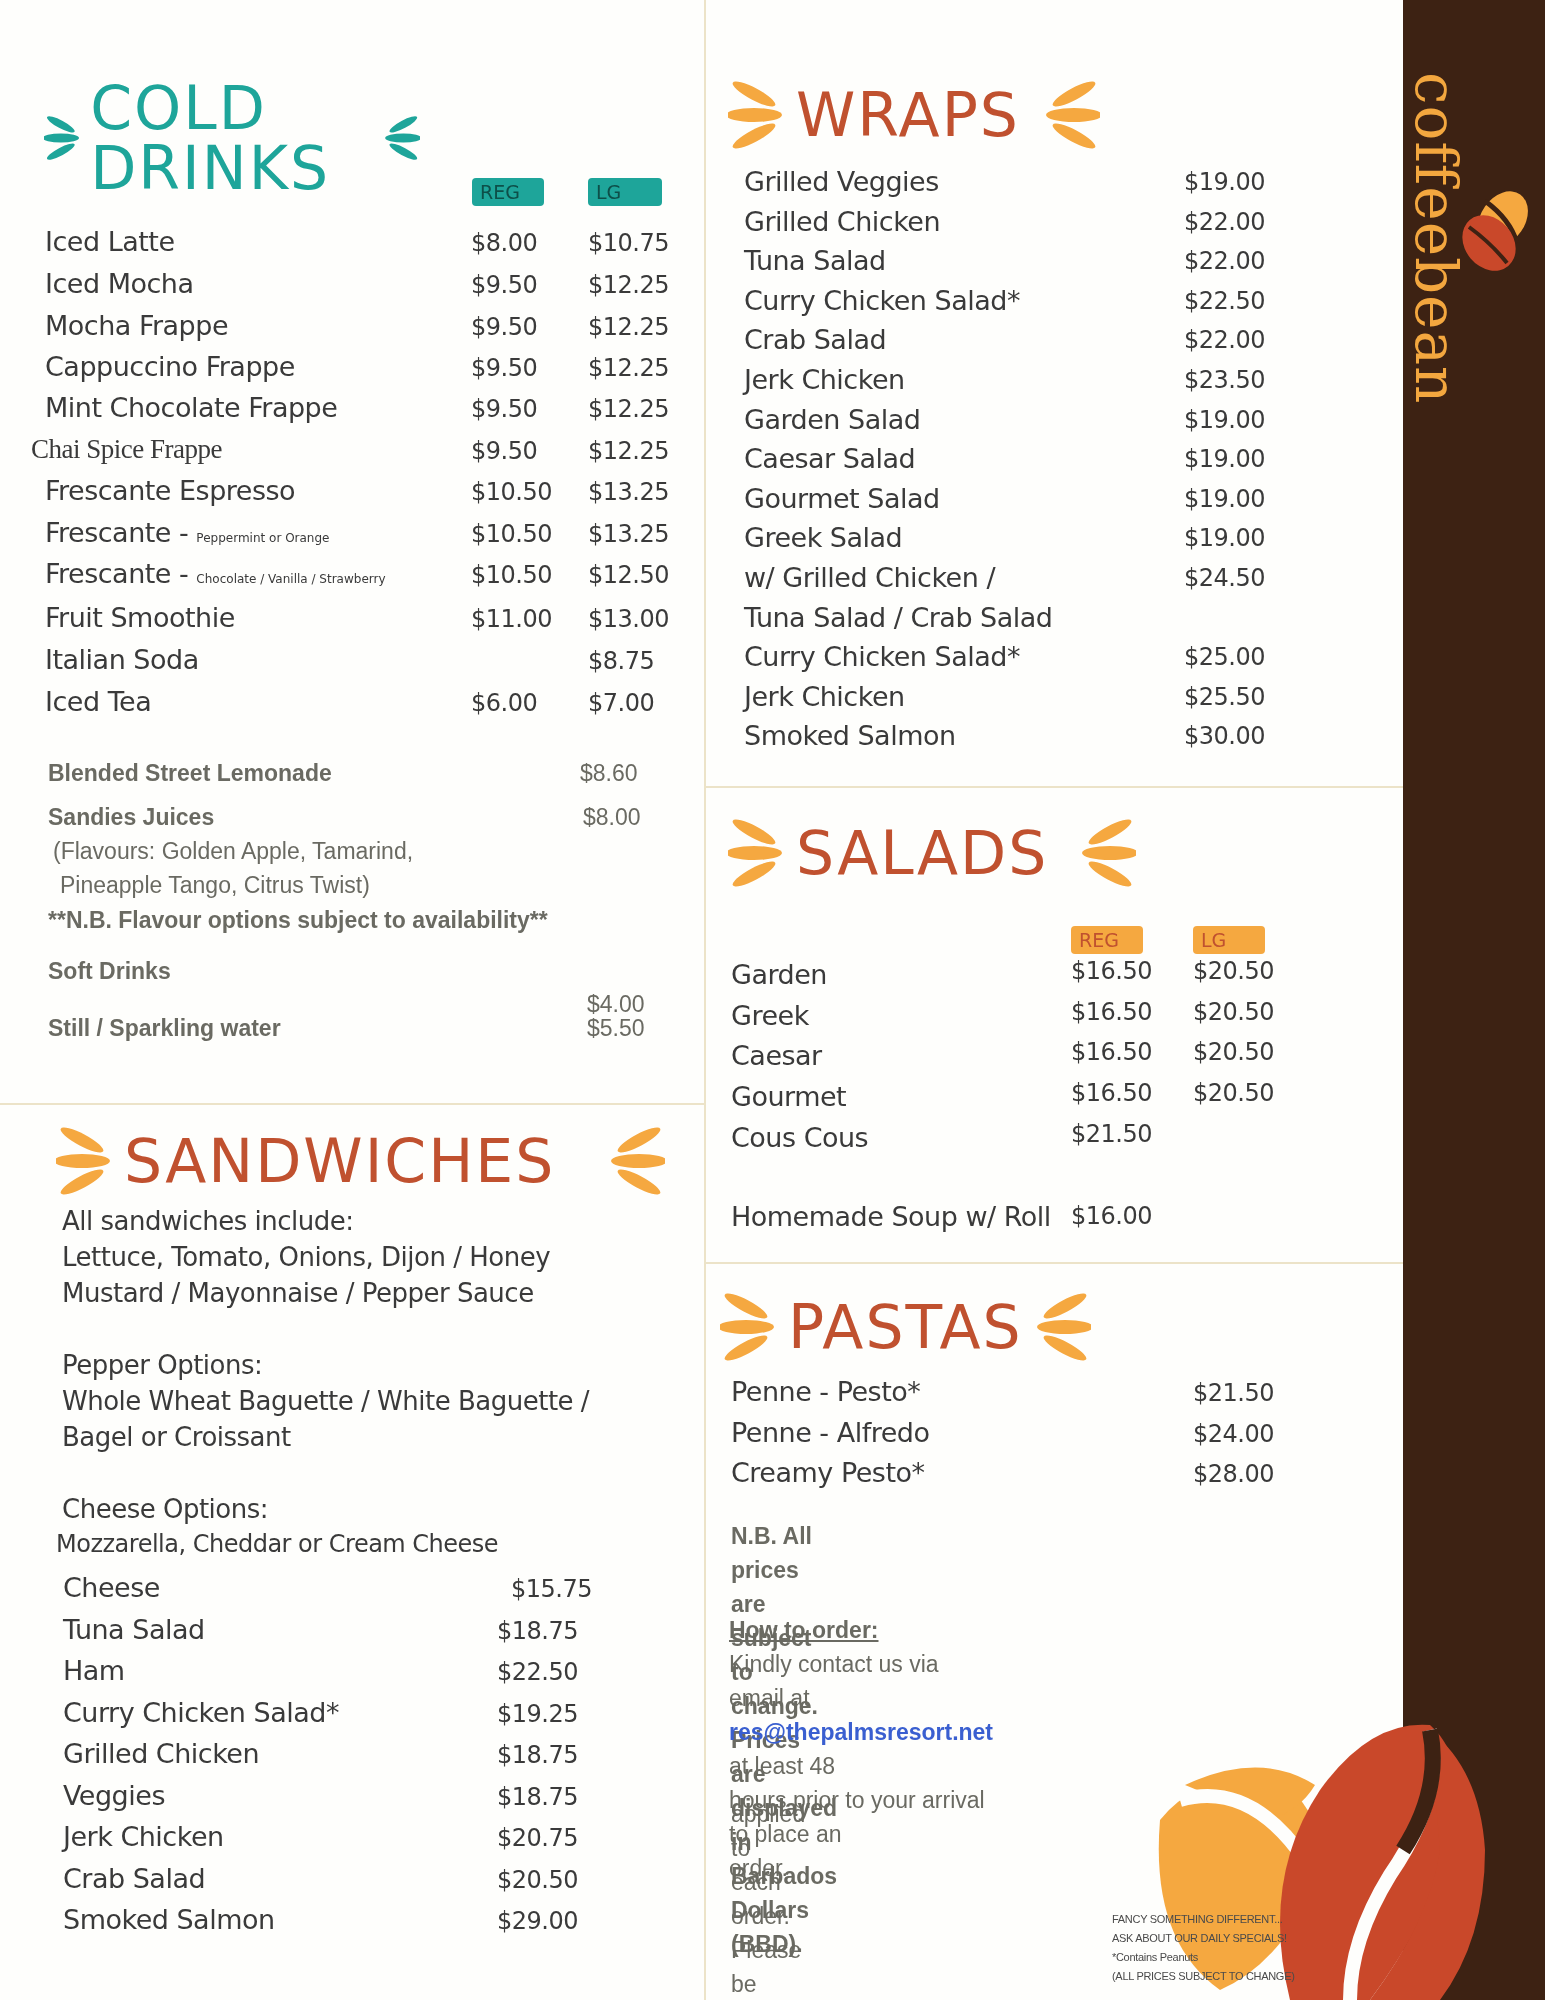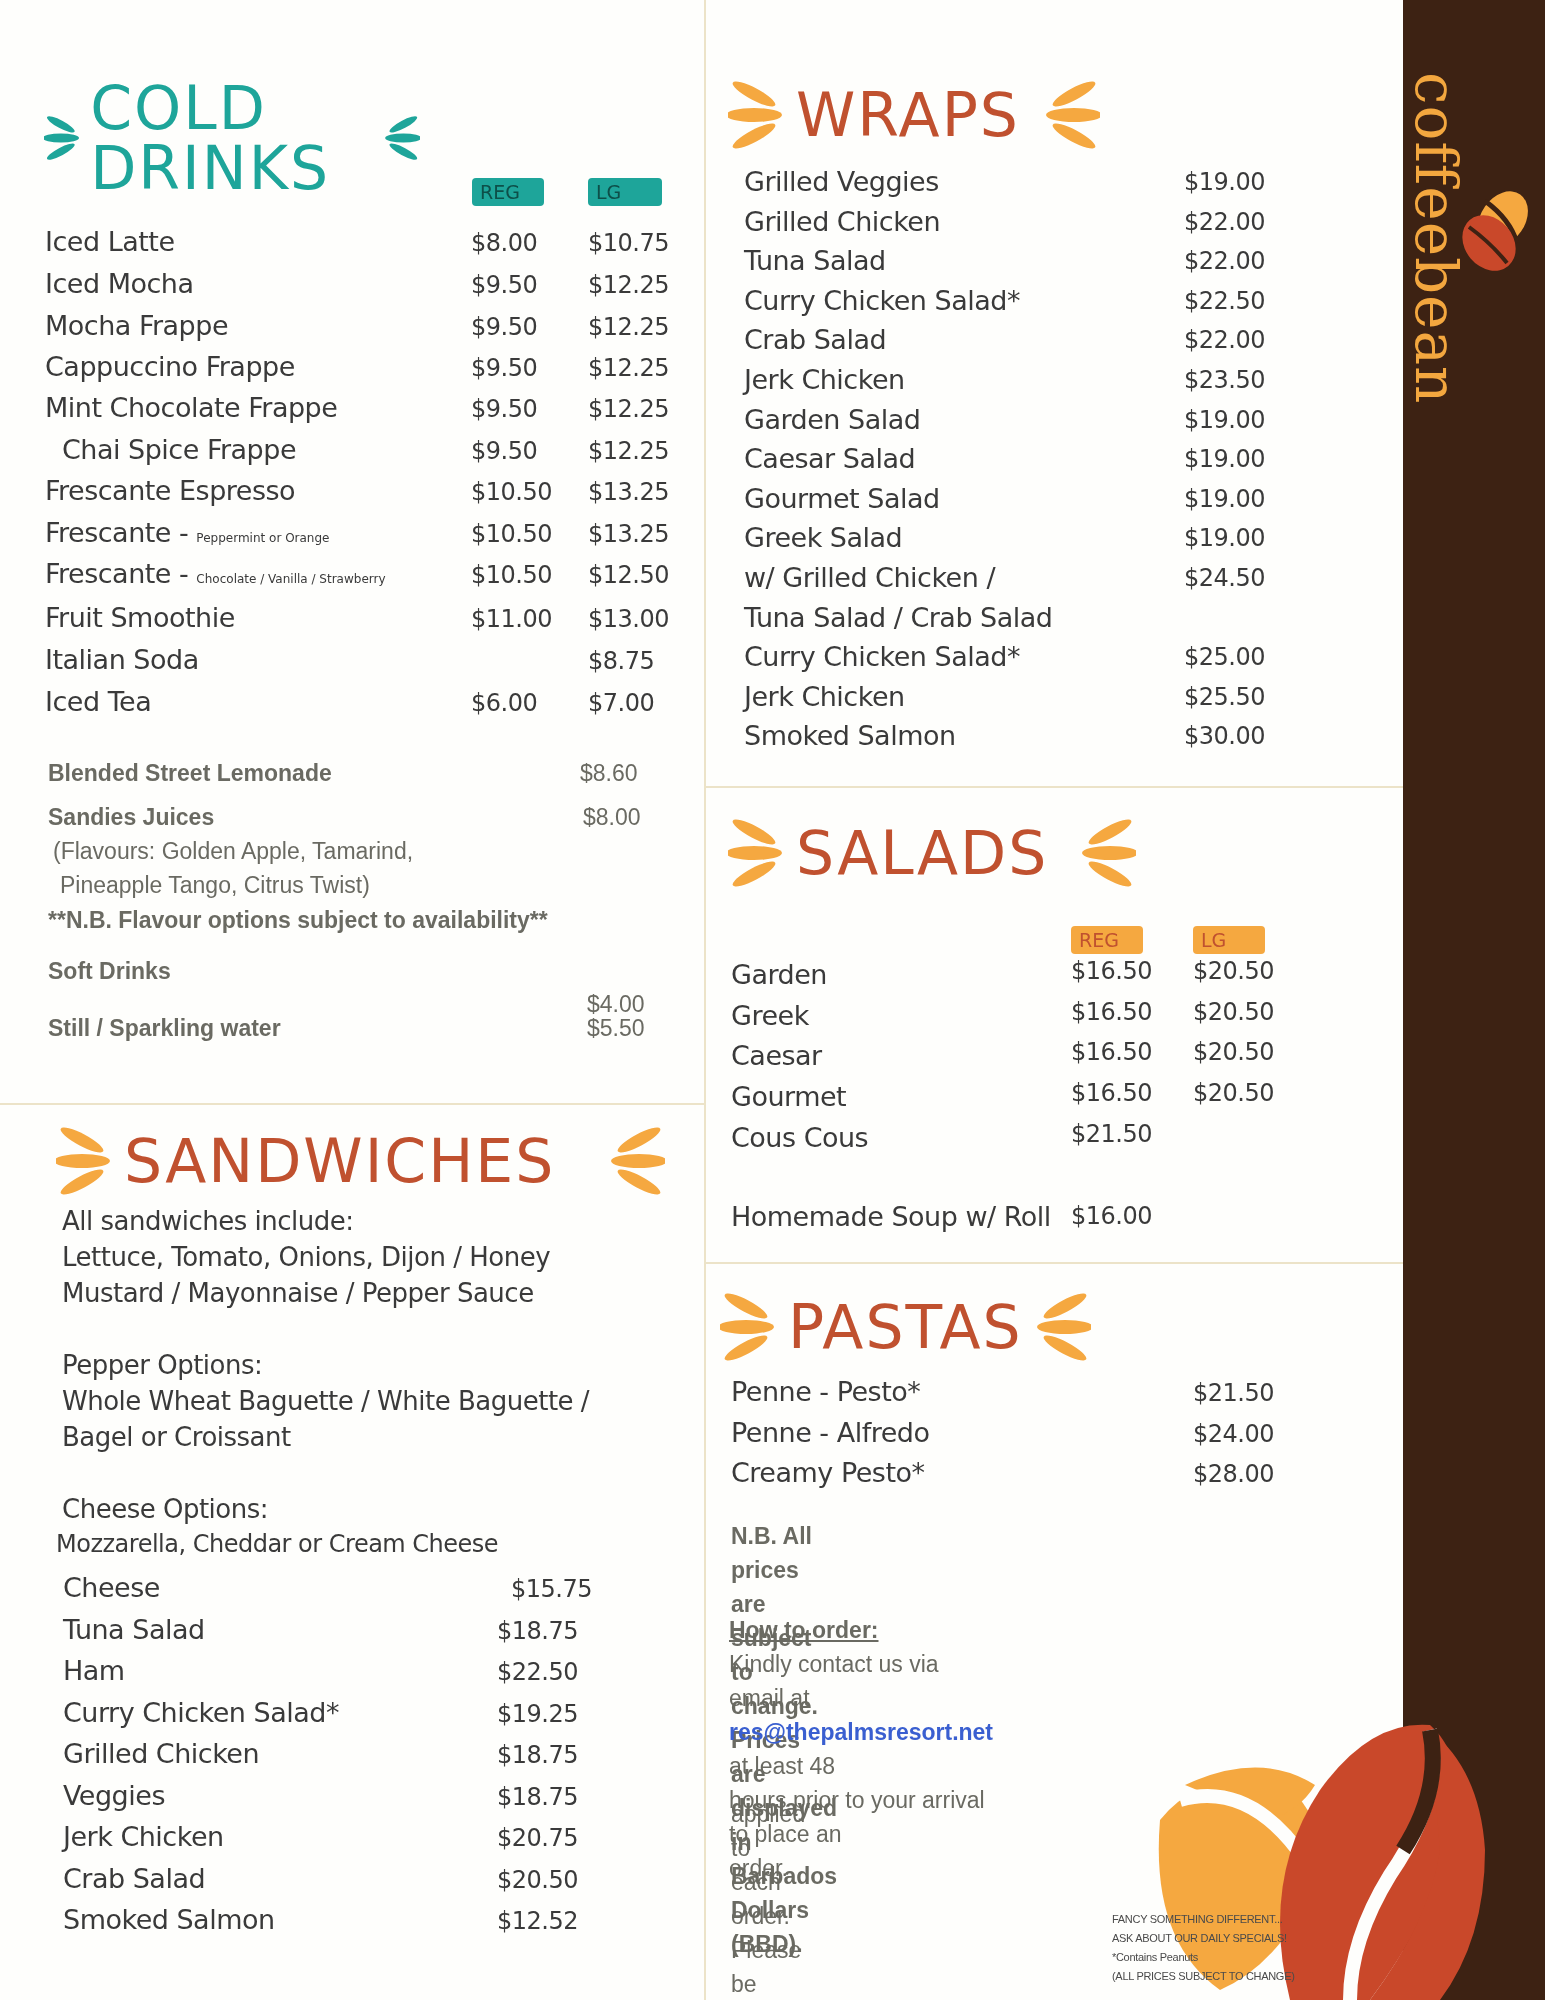--- a/index.html
+++ b/index.html
@@ -84,21 +84,21 @@
       <div class="price" style="left: 588px; top: 271px;">$12.25</div>
       <div class="row" style="left: 45px; top: 310px;"><span>Mocha Frappe</span></div>
       <div class="price" style="left: 471px; top: 313px;">$9.50</div>
       <div class="price" style="left: 588px; top: 313px;">$12.25</div>
       <div class="row" style="left: 45px; top: 351px;"><span>Cappuccino Frappe</span></div>
       <div class="price" style="left: 471px; top: 354px;">$9.50</div>
       <div class="price" style="left: 588px; top: 354px;">$12.25</div>
       <div class="row" style="left: 45px; top: 392px;"><span>Mint Chocolate Frappe</span></div>
       <div class="price" style="left: 471px; top: 395px;">$9.50</div>
       <div class="price" style="left: 588px; top: 395px;">$12.25</div>
-      <div class="row" style="left: 62px; top: 434px;"><span>Chai Spice Frappe</span></div>
+      <div class="row" style="left: 31px; top: 434px; font-family: Liberation Serif, serif;"><span>Chai Spice Frappe</span></div>
       <div class="price" style="left: 471px; top: 437px;">$9.50</div>
       <div class="price" style="left: 588px; top: 437px;">$12.25</div>
       <div class="row" style="left: 45px; top: 475px;"><span>Frescante Espresso</span></div>
       <div class="price" style="left: 471px; top: 478px;">$10.50</div>
       <div class="price" style="left: 588px; top: 478px;">$13.25</div>
       <div class="row" style="left: 45px; top: 517px;"><span>Frescante - </span><span class="small">Peppermint or Orange</span></div>
       <div class="price" style="left: 471px; top: 520px;">$10.50</div>
       <div class="price" style="left: 588px; top: 520px;">$13.25</div>
       <div class="row" style="left: 45px; top: 558px;"><span>Frescante - </span><span class="small">Chocolate / Vanilla / Strawberry</span></div>
       <div class="price" style="left: 471px; top: 561px;">$10.50</div>
@@ -158,21 +158,21 @@
       <div class="price" style="left: 497px; top: 1699.5px;">$19.25</div>
       <div class="row" style="left: 63px; top: 1738px;">Grilled Chicken</div>
       <div class="price" style="left: 497px; top: 1741px;">$18.75</div>
       <div class="row" style="left: 63px; top: 1779.5px;">Veggies</div>
       <div class="price" style="left: 497px; top: 1782.5px;">$18.75</div>
       <div class="row" style="left: 63px; top: 1821px;">Jerk Chicken</div>
       <div class="price" style="left: 497px; top: 1824px;">$20.75</div>
       <div class="row" style="left: 63px; top: 1862.5px;">Crab Salad</div>
       <div class="price" style="left: 497px; top: 1865.5px;">$20.50</div>
       <div class="row" style="left: 63px; top: 1904px;">Smoked Salmon</div>
-      <div class="price" style="left: 497px; top: 1907px;">$12.52</div>
+      <div class="price" style="left: 497px; top: 1907px;">$29.00</div>
     </div>
 </section>
 
 <section class="panel">
   <div class="section-title rust" style="left:728px; top:80px;">
     <svg class="sprig" viewBox="0 0 62 70" fill="#f5a840">
         <use href="#sprig-right"></use>
       </svg>
     <span class="t">WRAPS</span>
     <svg class="sprig" viewBox="0 0 62 70" fill="#f5a840" style="margin-left:12px">

